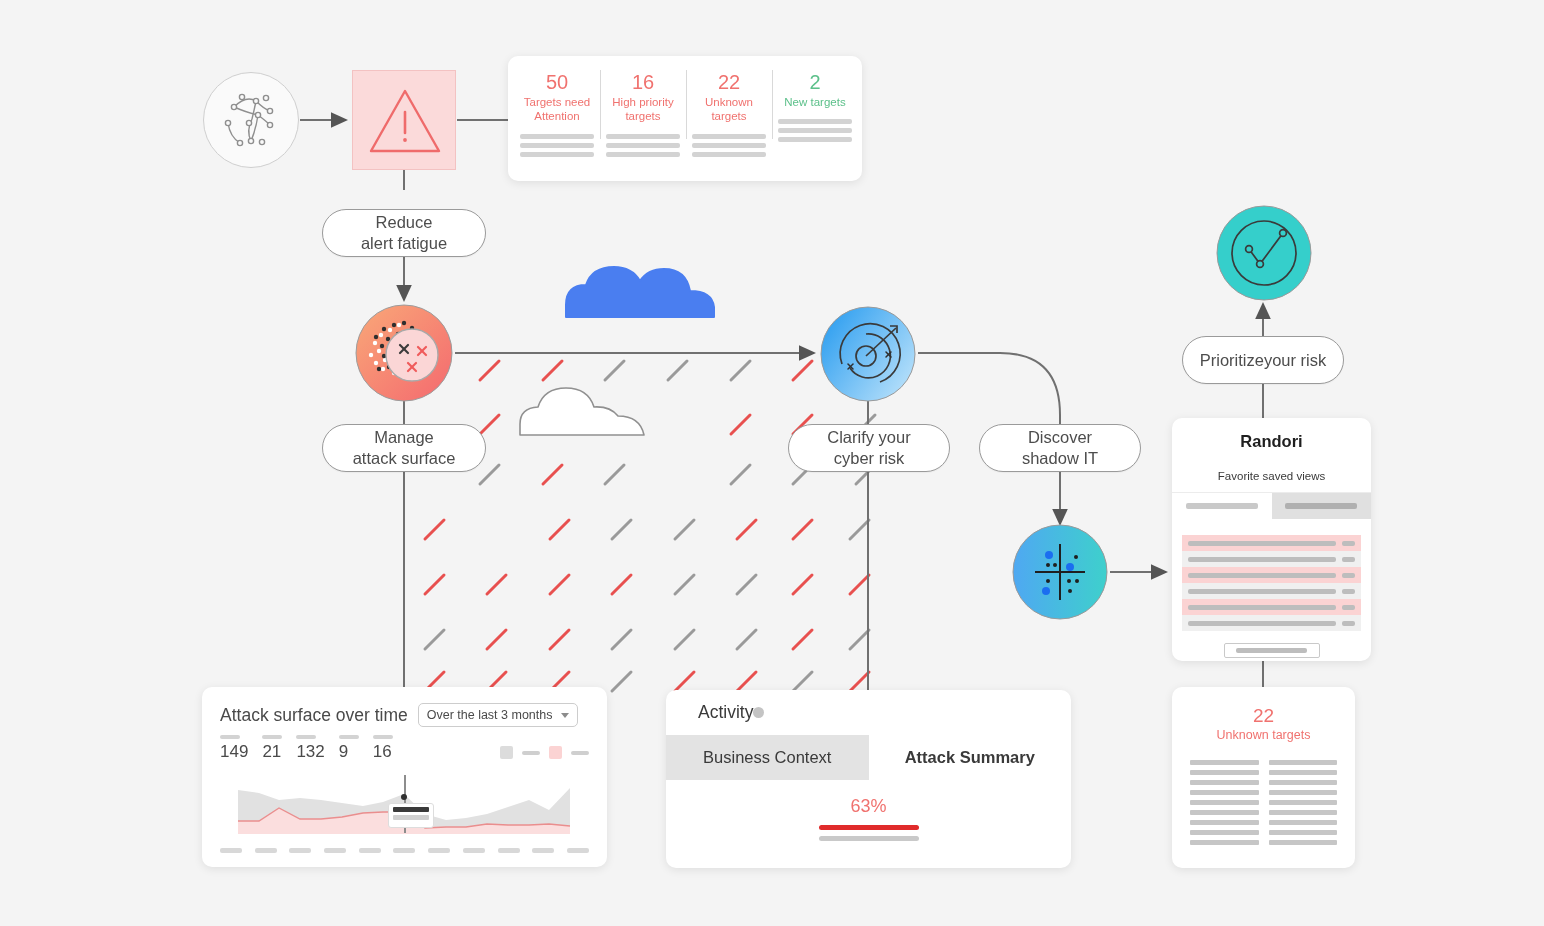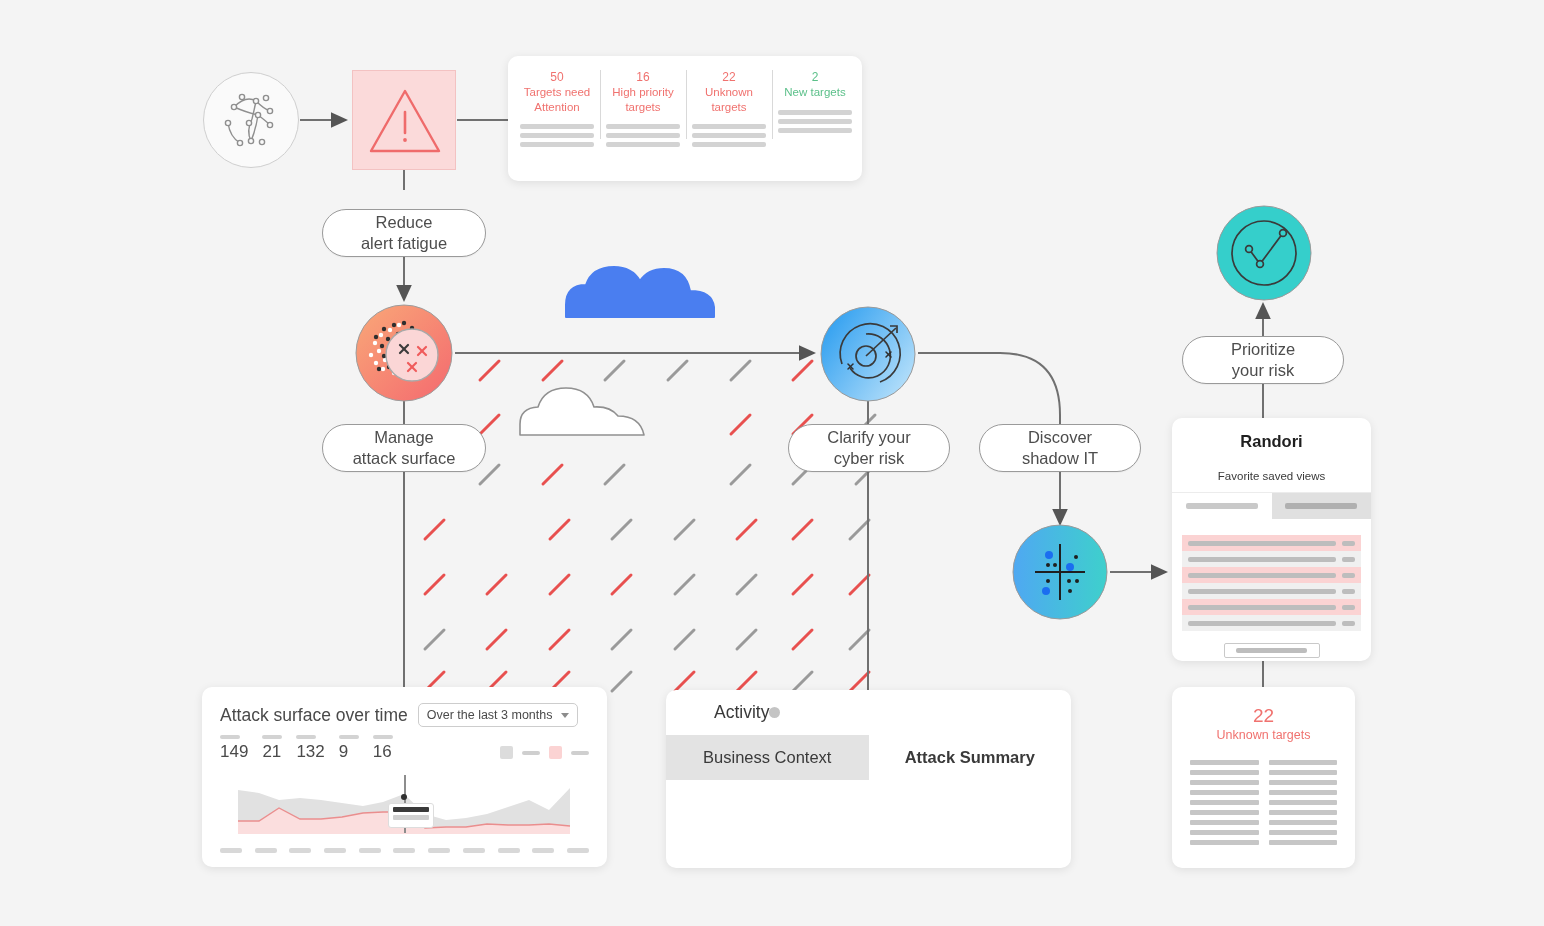--- a/index.html
+++ b/index.html
@@ -36,21 +36,21 @@
     border-radius:10px;
     box-shadow:0 2px 10px rgba(0,0,0,.09);
   }
 
   
   #stats-card { left:508px; top:56px; width:354px; height:125px; display:flex; padding:10px 6px 8px; }
   .stat { flex:1; position:relative; display:flex; flex-direction:column; align-items:center; padding:4px 6px 0; }
   .stat + .stat::before {
     content:""; position:absolute; left:0; top:4px; bottom:34px; width:1px; background:#d9d9d9;
   }
-  .stat-num { font-size:12px; font-weight:400; line-height:1.2; color:#f0726f; }
+  .stat-num { font-size:20px; font-weight:400; line-height:1.2; color:#f0726f; }
   .stat-num.green { color:#5cc08a; }
   .stat-lbl { font-size:11.5px; line-height:1.25; text-align:center; color:#f0726f; margin-top:1px; }
   .stat-lbl.green { color:#5cc08a; }
   .stat-bars { margin-top:10px; width:74px; display:flex; flex-direction:column; gap:4px; }
   .stat-bars i { display:block; height:5px; border-radius:2px; background:#d3d3d3; }
 
   
   #chart-card { left:202px; top:687px; width:405px; height:180px; padding:16px 18px 10px; }
   .chart-head { display:flex; align-items:center; gap:10px; }
   .chart-title { font-size:17.5px; color:#4a4a4a; white-space:nowrap;text-align:center; }
@@ -71,21 +71,21 @@
   .axis-ticks i { display:block; width:22px;height:5px;background:#d8d8d8;border-radius:2px; }
   .tooltip-box {
     position:absolute; left:186px; top:116px; width:46px; height:25px;
     background:#fff; border:1px solid #ddd; border-radius:3px;
     padding:3px 4px; display:flex; flex-direction:column; gap:3px;
   }
   .tooltip-box i { display:block; height:5px; border-radius:1px; }
 
   
   #activity-card { left:666px; top:690px; width:405px; height:178px; overflow:hidden; }
-  .act-head { height:45px; display:flex; align-items:center; padding-left:48px; }
+  .act-head { height:45px; display:flex; align-items:center; padding-left:32px; }
   .act-title { font-size:17.5px; color:#3a3a3a; }
   .act-dot { width:11px;height:11px;border-radius:50%;background:#c4c4c4; }
   .act-tabs { display:flex; height:45px;justify-content:flex-end; }
   .act-tab { flex:1; display:flex; align-items:center; justify-content:center; font-size:16.5px; color:#3a3a3a; }
   .act-tab.inactive { background:#e3e3e3; }
   .act-tab.active { background:#fff; font-weight:bold; }
   .act-body { display:flex; height:88px; }
   .act-col { flex:1; display:flex; flex-direction:column; align-items:center; padding-top:16px; position:relative; }
   .act-col + .act-col::before { content:""; position:absolute; left:0; top:2px; height:62px; width:1px; background:#d8d8d8; }
   .act-pct { font-size:18px; color:#f0726f; }
@@ -331,21 +331,21 @@
   <div class="pill" style="left:979px;top:424px;width:162px;height:48px;flex-direction:column;">
     <span>Discover</span>
     <span>shadow IT</span>
   </div>
 
   <div class="pill" style="left:788px;top:424px;width:162px;height:48px;flex-direction:column;">
     <span>Clarify your</span>
     <span>cyber risk</span>
   </div>
 
-  <div class="pill" style="left:1182px;top:336px;width:162px;height:48px;flex-direction:column;">
+  <div class="pill" style="left:1182px;top:336px;width:162px;height:48px;flex-direction:row;">
     <span>Prioritize</span>
     <span>your risk</span>
   </div>
 
   <svg class="abs" style="left:556px;top:255px;width:180px;height:65px;" viewBox="0 0 180 65">
     <path d="M10 62 L10 50 Q10 30 30 30 Q36 12 58 12 Q76 12 84 26 Q92 14 108 14 Q130 14 134 36 Q156 36 158 52 L158 62 Z" fill="#4a7ef0" stroke="#4a7ef0" stroke-width="2" stroke-linejoin="round"></path>
   </svg>
 
   <svg class="abs" style="left:514px;top:380px;width:150px;height:58px;" viewBox="0 0 150 58">
     <path d="M6 55 L6 44 Q6 28 24 27 Q30 8 52 8 Q74 8 80 27 Q96 26 104 36 Q126 36 130 55 Z" fill="#ffffff" stroke="#909090" stroke-width="1.6" stroke-linejoin="round"></path>
@@ -532,20 +532,25 @@
   <div class="card" id="activity-card">
     <div class="act-head">
       <span class="act-title">Activity</span>
       <span class="act-dot"></span>
     </div>
     <div class="act-tabs">
       <div class="act-tab inactive">Business Context</div>
       <div class="act-tab active">Attack Summary</div>
     </div>
     <div class="act-body">
+      <div class="act-col">
+        <div class="act-pct">63%</div>
+        <div class="act-bar-red"></div>
+        <div class="act-bar-gray"></div>
+      </div>
     </div>
   </div>
 
   <div class="card" id="randori-card">
     <div class="rd-head">
       <div class="rd-title">Randori</div>
       <div class="rd-sub">Favorite saved views</div>
     </div>
     <div class="rd-tabs">
       <div class="rd-tab">

